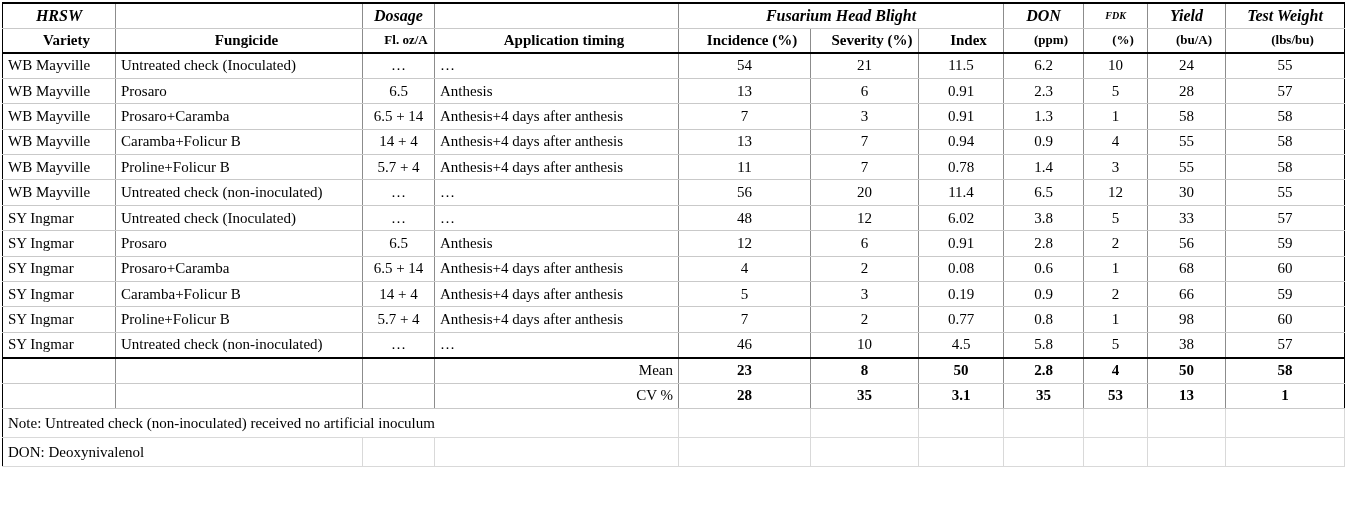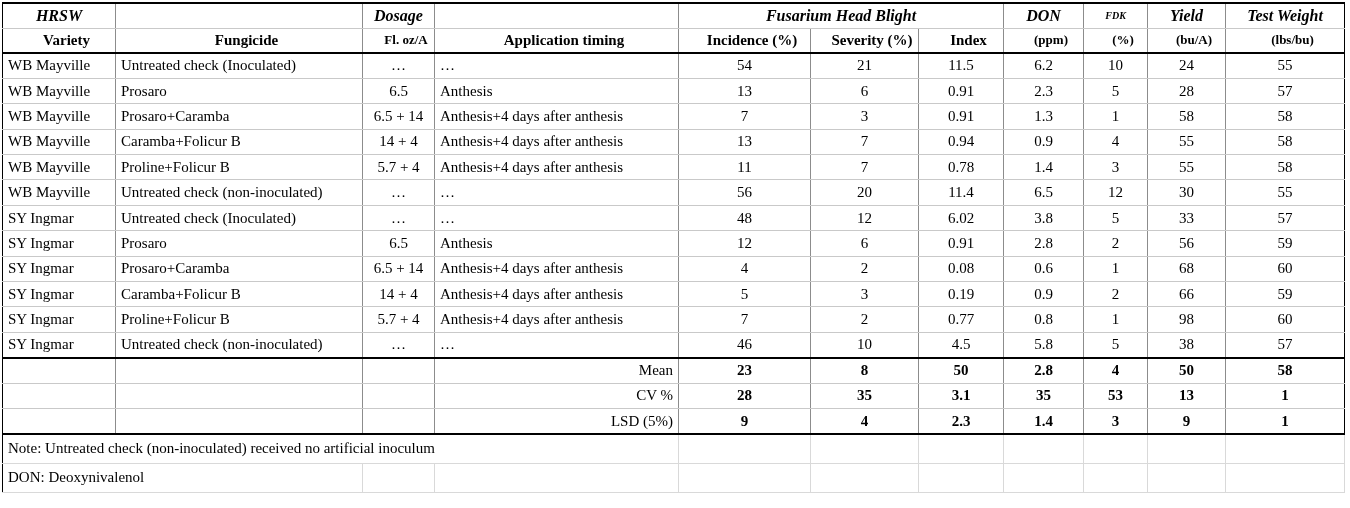--- a/index.html
+++ b/index.html
@@ -276,33 +276,20 @@
         <td class="ac"></td>
         <td class="ar">CV %</td>
         <td class="ac b">28</td>
         <td class="ac b">35</td>
         <td class="ac b">3.1</td>
         <td class="ac b">35</td>
         <td class="ac b">53</td>
         <td class="ac b">13</td>
         <td class="ac b">1</td>
       </tr>
-      <tr class="summary-row last">
-        <td class="ac"></td>
-        <td class="ac"></td>
-        <td class="ac"></td>
-        <td class="ar">LSD (5%)</td>
-        <td class="ac b">9</td>
-        <td class="ac b">4</td>
-        <td class="ac b">2.3</td>
-        <td class="ac b">1.4</td>
-        <td class="ac b">3</td>
-        <td class="ac b">9</td>
-        <td class="ac b">1</td>
-      </tr>
     </tbody>
   <tbody id="notes-body">
     <tr class="note-row">
       <td class="al" colspan="4">Note: Untreated check (non-inoculated) received no artificial inoculum</td>
       <td></td>
       <td></td>
       <td></td>
       <td></td>
       <td></td>
       <td></td>

